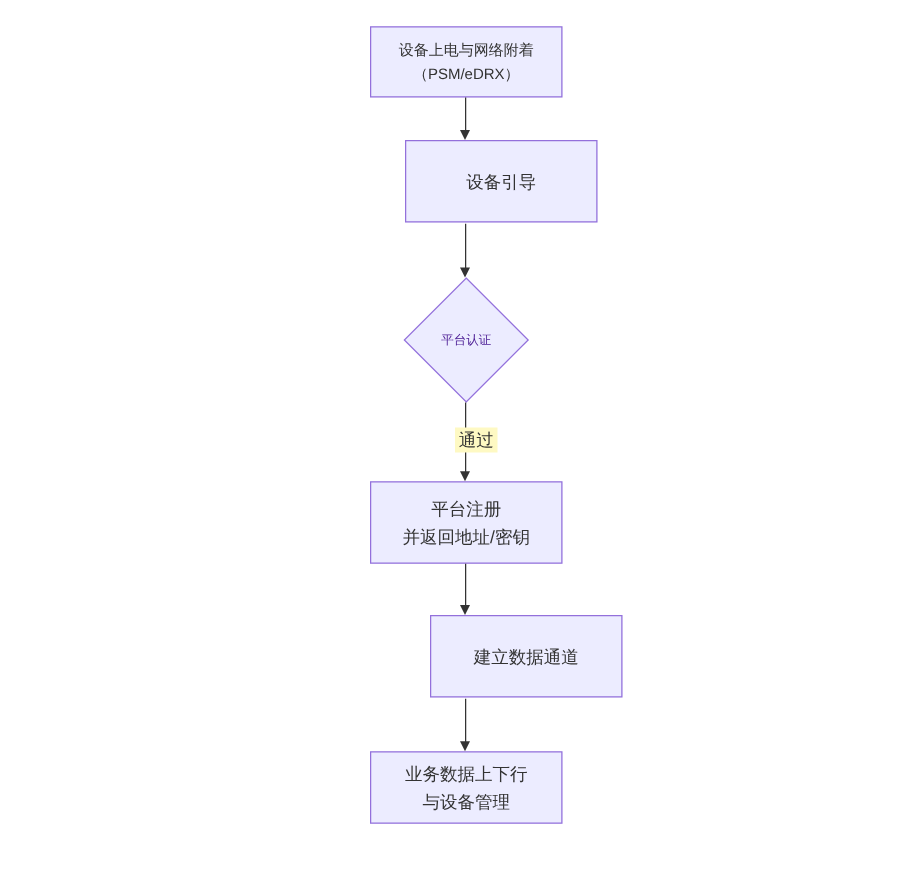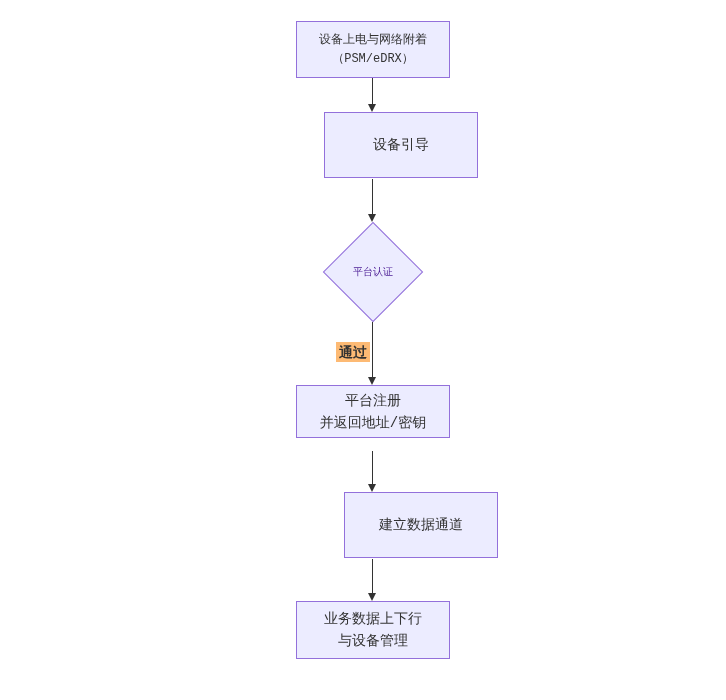--- a/index.html
+++ b/index.html
@@ -25,25 +25,24 @@
     border: 1px solid #9370DB;
     box-sizing: border-box;
     display: flex;
     flex-direction: column;
     align-items: center;
     justify-content: center;
     text-align: center;
     font-size: 14px;
     line-height: 22px;
     color: #333333;
-    font-family: Liberation Mono, monospace;
   }
   .node-attach   { top: 21px;  height: 57px; font-size: 12px; line-height: 19px; }
   .node-bootstrap{ top: 112px; height: 66px; margin-left: 28px; }
-  .node-register { top: 385px; height: 53px; }
+  .node-register { top: 385px; height: 66px; }
   .node-channel  { top: 492px; height: 66px; margin-left: 48px; }
   .node-business { top: 601px; height: 58px; }
 
   
   .diamond-wrap {
     position: absolute;
     left: 322px;
     top: 221px;
     width: 102px;
     height: 102px;
@@ -93,29 +92,28 @@
   }
   .arrowhead-1 { top: 104px; }
   .arrowhead-2 { top: 214px; }
   .arrowhead-3 { top: 377px; }
   .arrowhead-4 { top: 484px; }
   .arrowhead-5 { top: 593px; }
 
   .edge-label {
     position: absolute;
     top: 342px;
-    left: 353px;
+    left: 381px;
     transform: translateX(-50%);
-    background: #fdba74;
+    background: #fef9c3;
     color: #333333;
     font-size: 14px;
     line-height: 18px;
     padding: 1px 3px;
     white-space: nowrap;
-    font-weight: bold;
   }
 </style>
 </head>
 <body>
 
 <div class="canvas">
 
   <div class="node node-attach">
     <span>设备上电与网络附着</span>
     <span>（PSM/eDRX）</span>

